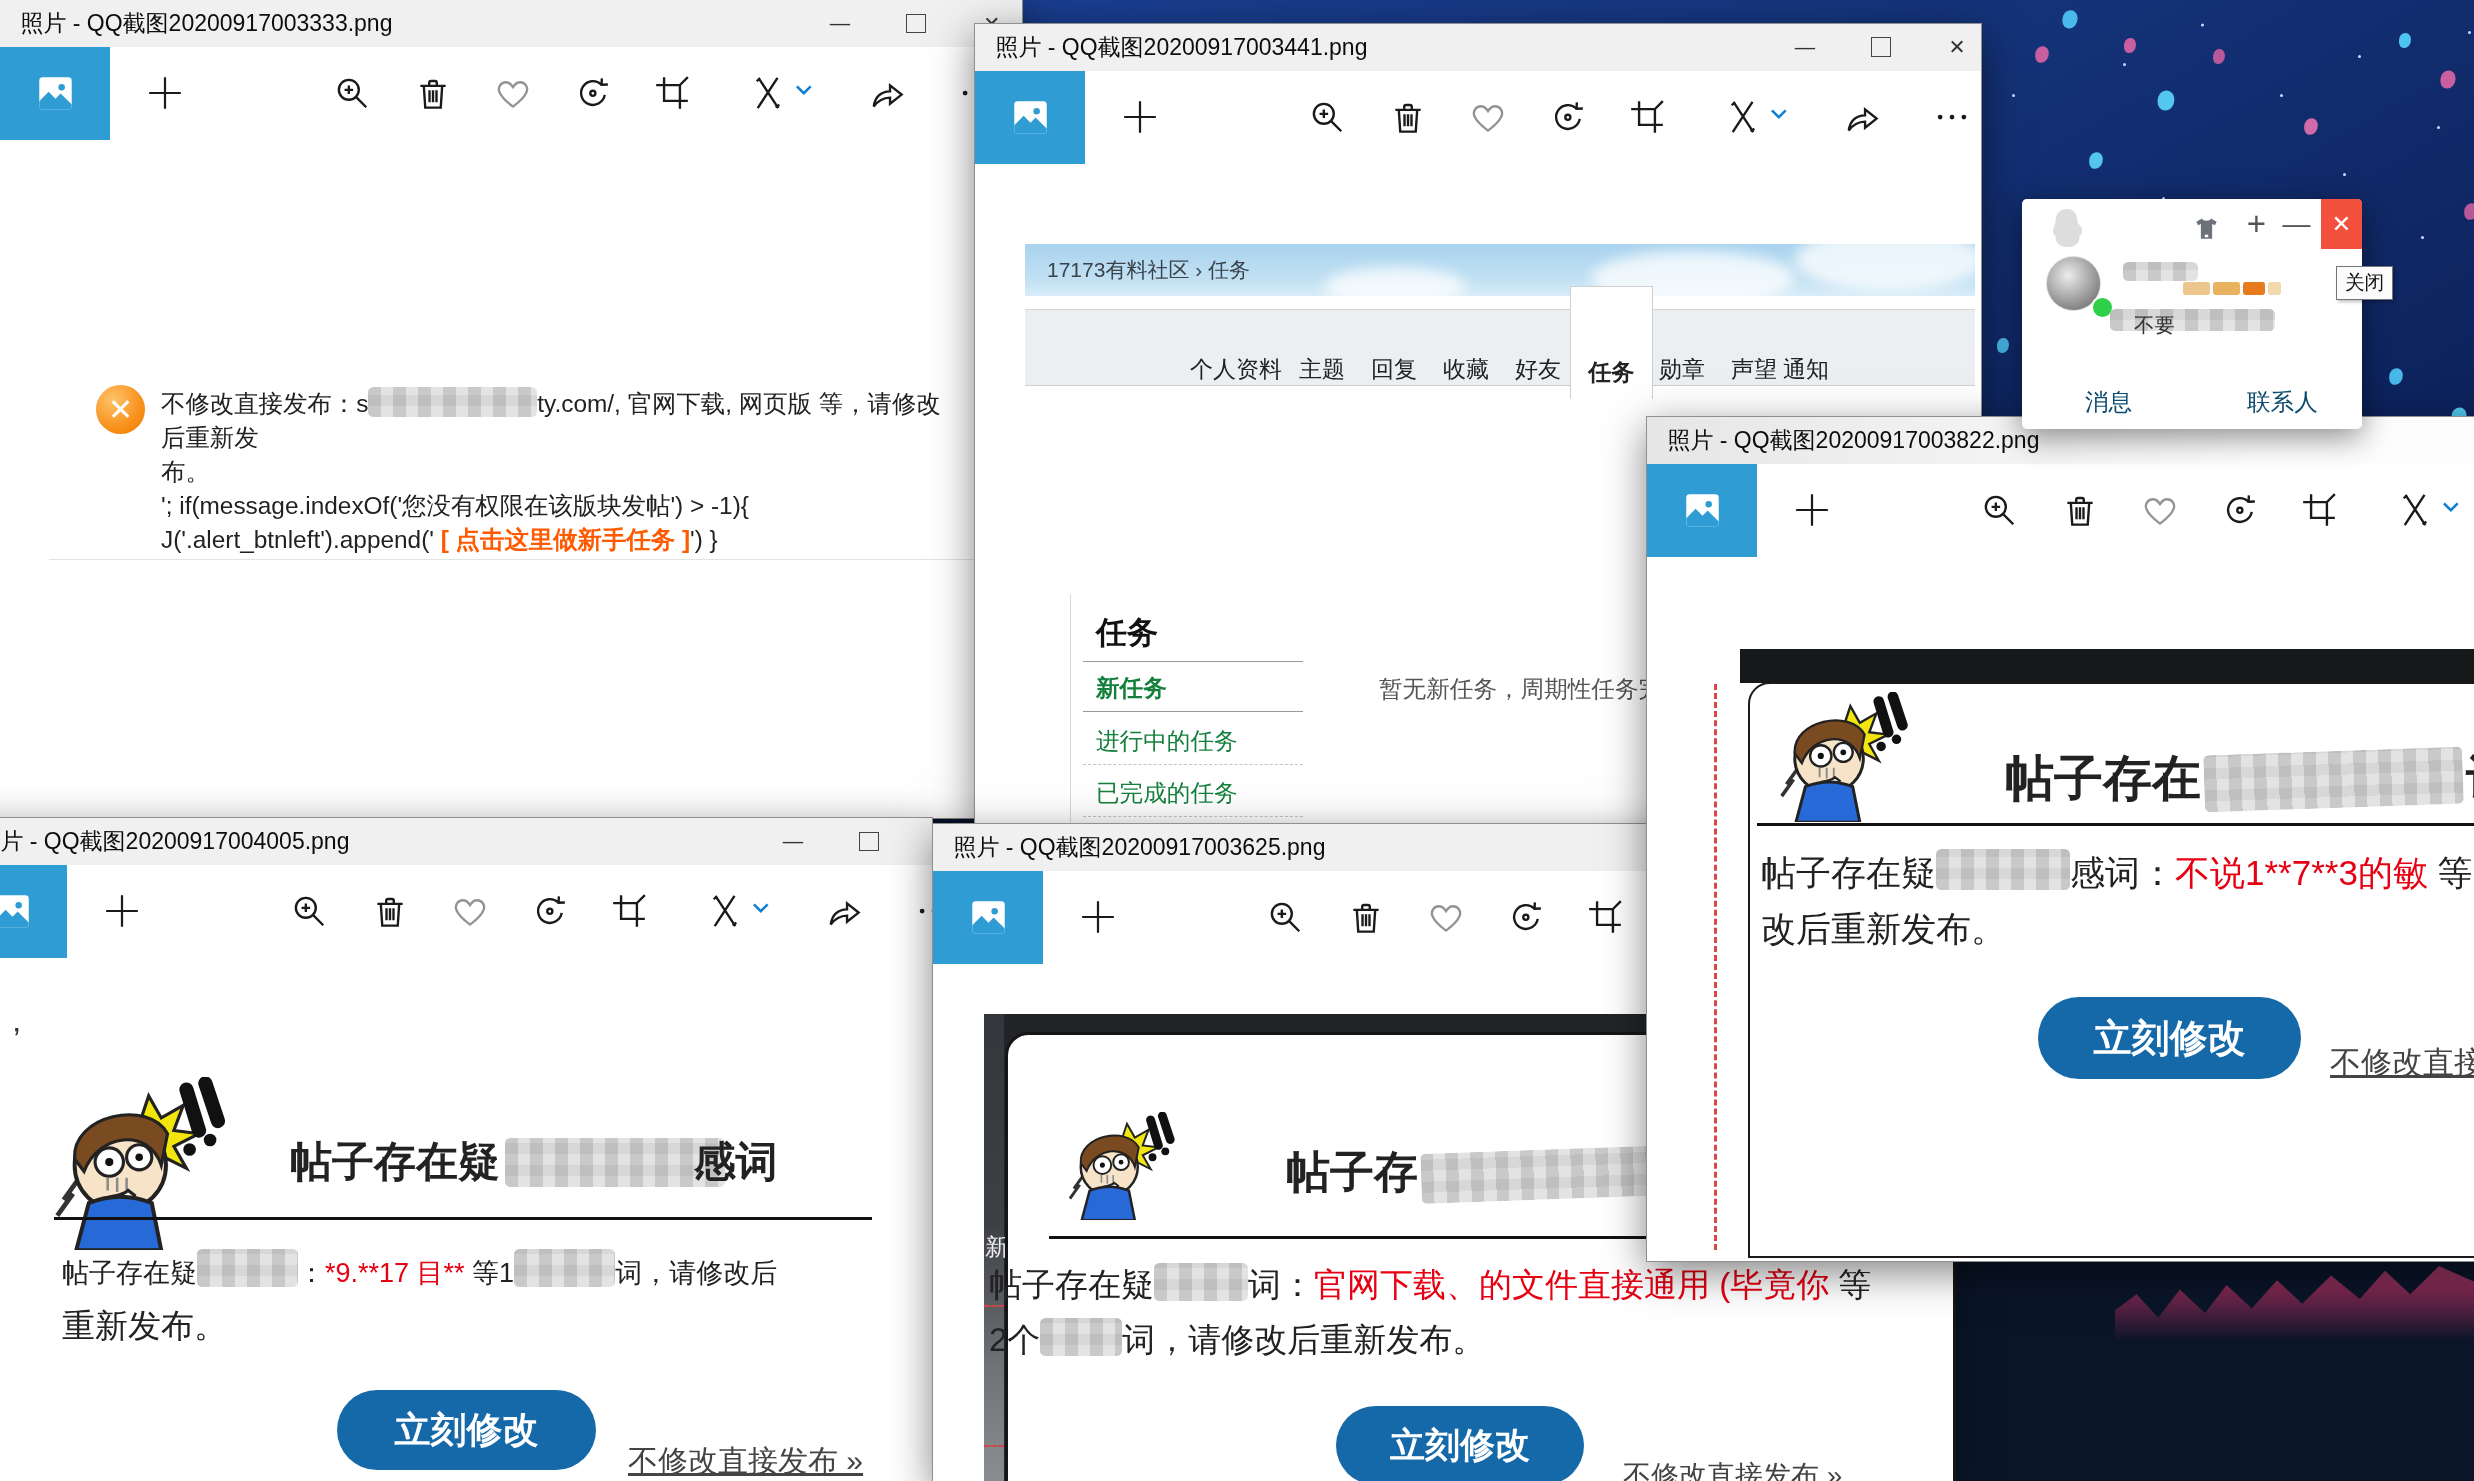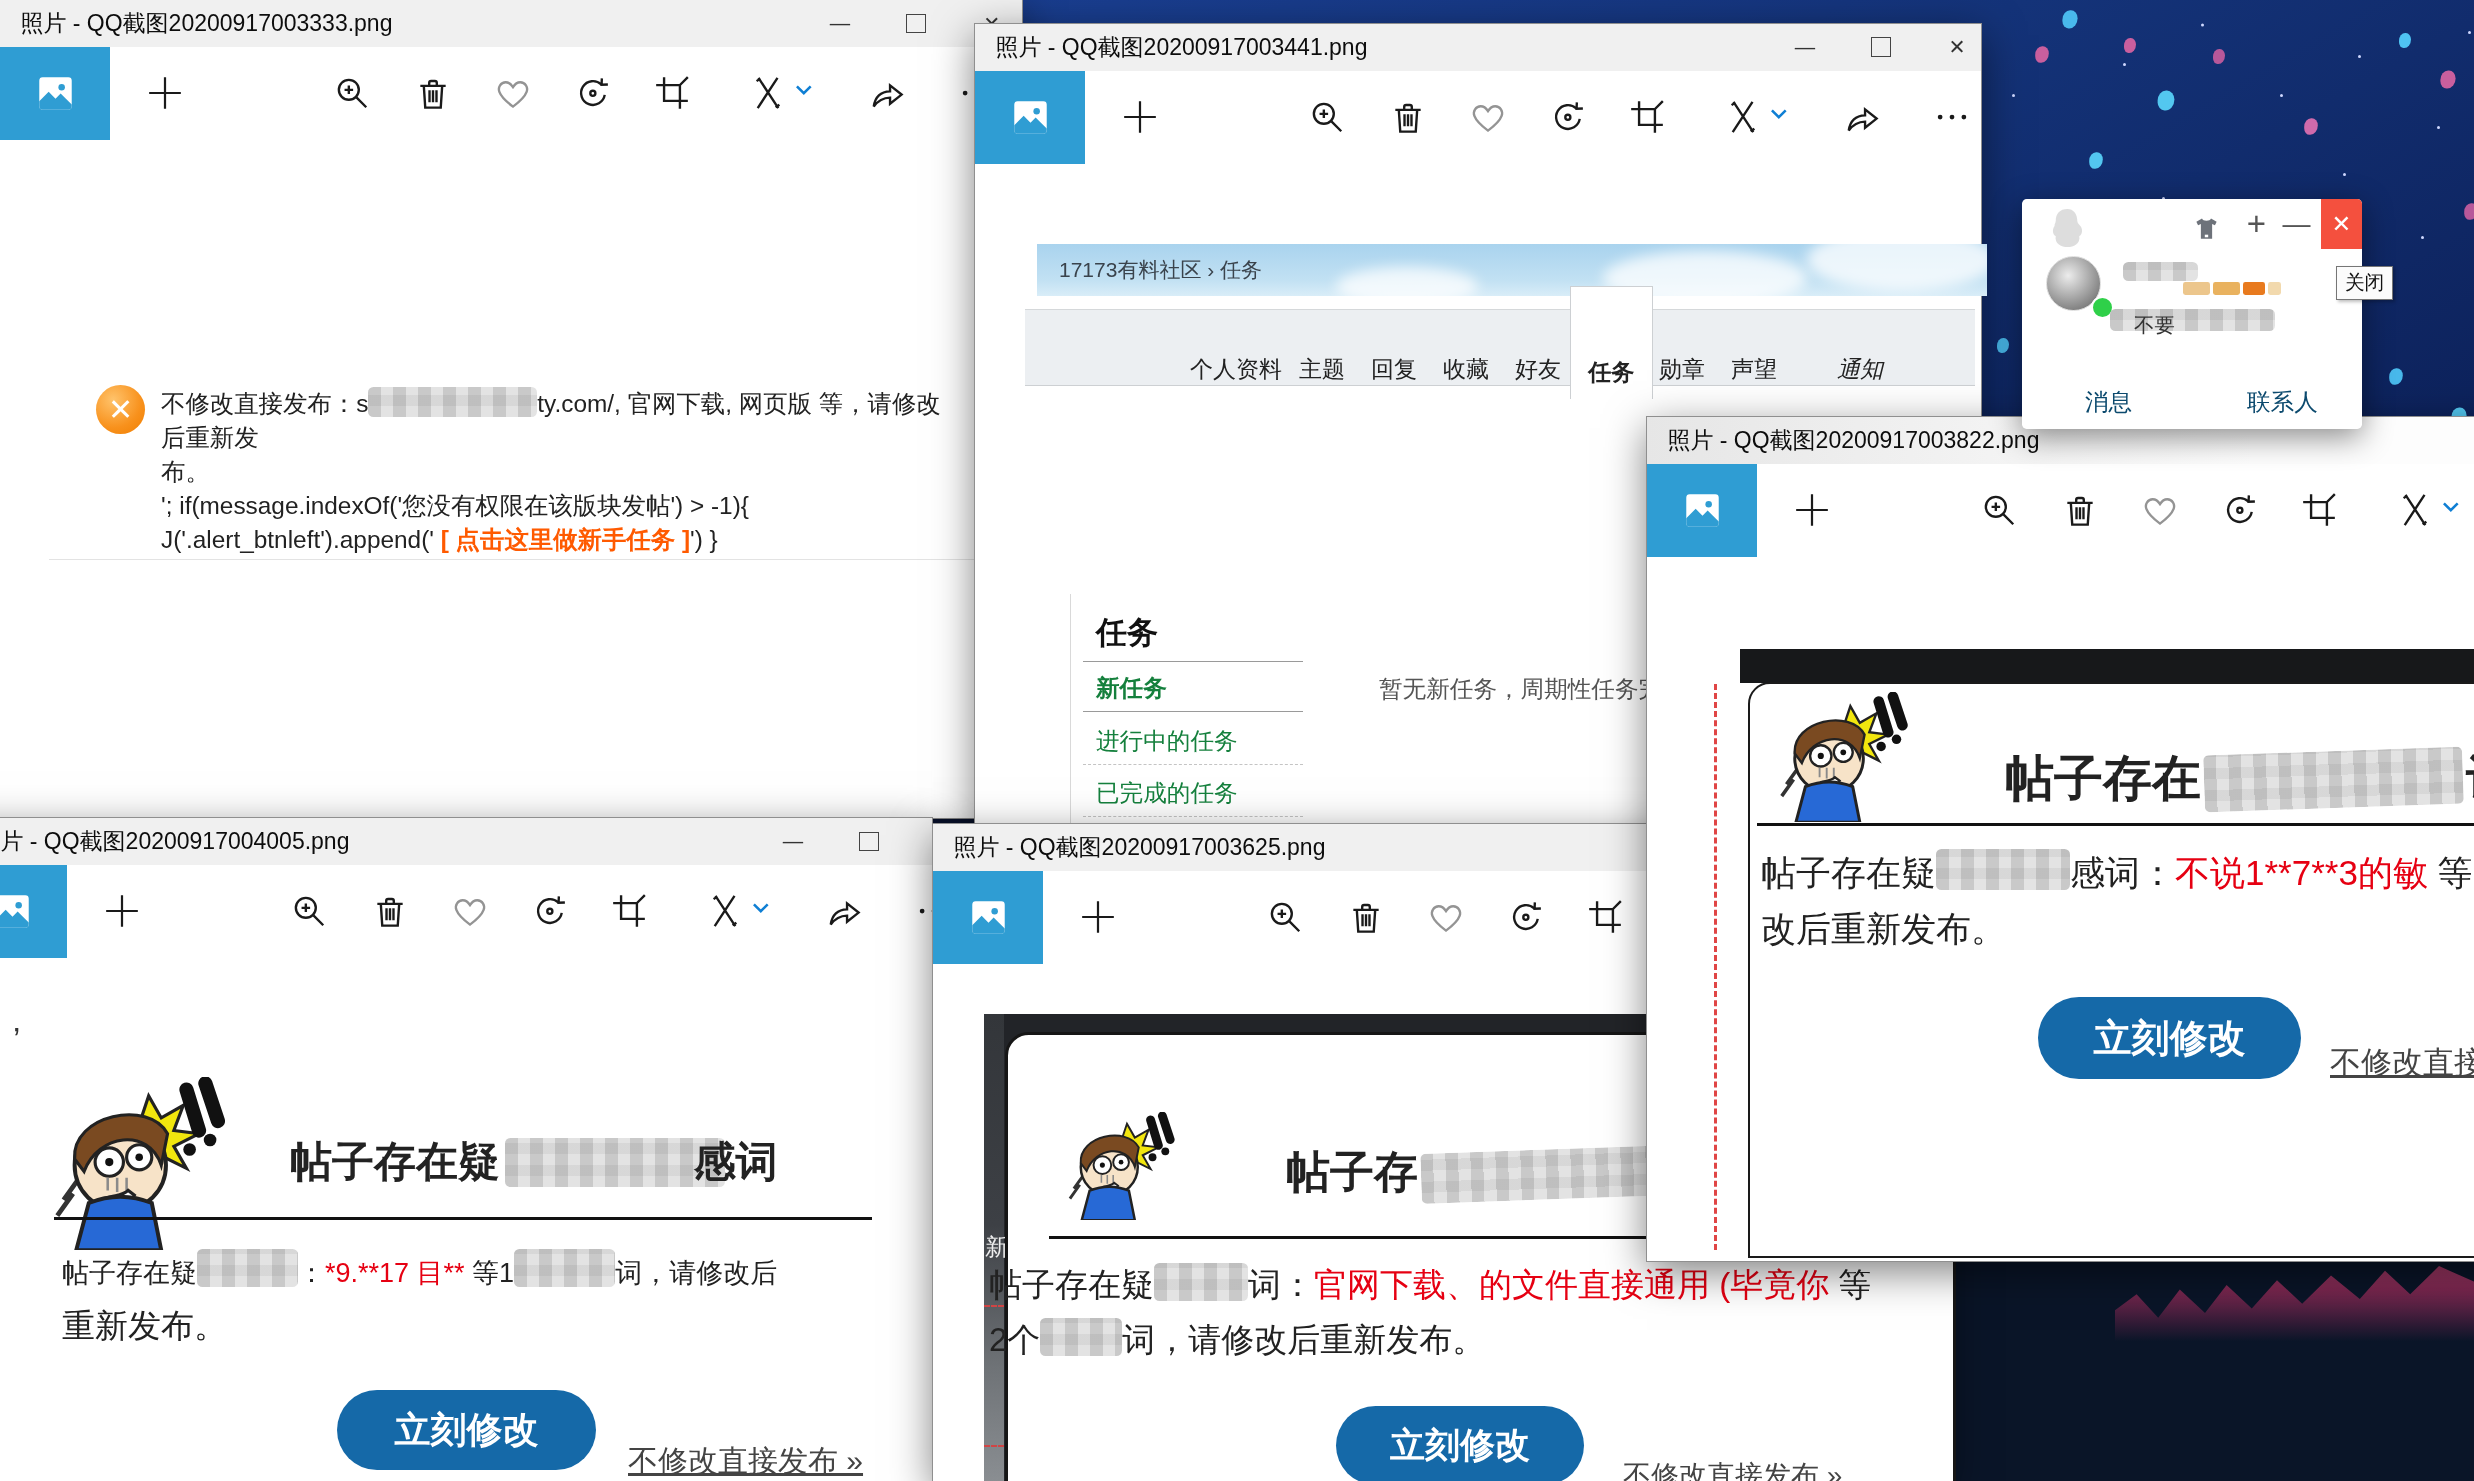--- a/index.html
+++ b/index.html
@@ -64,21 +64,21 @@
   #w3333 .err-icon{position:absolute;left:96px;top:385px;width:49px;height:49px;border-radius:50%;
      background:radial-gradient(circle at 35% 30%,#ffc36b,#f8911c 60%,#ef7d00);
      color:#fff;font-size:30px;font-weight:bold;display:flex;align-items:center;justify-content:center;}
   #w3333 .msg{position:absolute;left:161px;top:387px;width:794px;font-size:24.4px;line-height:34px;color:#222;}
   #w3333 .code-orange{color:#ff5a00;font-weight:bold;}
   #w3333 .divider{position:absolute;left:49px;top:559px;width:926px;height:0;border-top:1.6px solid #e3e3e3;}
 
   
   #w3441{left:975px;top:23.6px;width:1006px;height:811px;z-index:2;}
   #w3441 .photo{position:absolute;left:50px;top:220px;width:950px;height:591px;background:#fff;}
-  #w3441 .sky{position:absolute;left:12px;top:0;width:100%;height:52px;
+  #w3441 .sky{position:absolute;left:0;top:0;width:100%;height:52px;
       background:linear-gradient(180deg,#a9d3ee 0%,#c2e1f3 70%,#d9edf8 100%);overflow:hidden;}
   #w3441 .cloud{position:absolute;background:rgba(255,255,255,.75);border-radius:50%;filter:blur(6.3px);}
   #w3441 .crumbs{position:absolute;left:22px;top:12.6px;font-size:21px;color:#3a434c;}
   #w3441 .tabstrip{position:absolute;left:0;top:52px;width:100%;height:75px;background:#eceff2;
       border-top:0.8px solid #d5d8da;border-bottom:0.8px solid #cdd0d3;margin-top:13px;}
   #w3441 .tab{position:absolute;top:0;height:75px;display:flex;align-items:flex-end;
       padding-bottom:11px;font-size:23px;color:#222;}
   #w3441 .tab.active{background:#fff;font-weight:bold;top:-23.6px;height:101px;
       padding:0 17.3px 11px 17.3px;border:0.8px solid #cdd0d3;border-bottom:none;}
   #w3441 .panel-title{position:absolute;left:71px;top:368px;font-size:31px;font-weight:bold;color:#111;}
@@ -289,21 +289,21 @@
       <div class="tabstrip">
 
       <span class="tab" style="left: 165px;">个人资料</span>
           <span class="tab" style="left: 274px;">主题</span>
           <span class="tab" style="left: 346px;">回复</span>
           <span class="tab" style="left: 418px;">收藏</span>
           <span class="tab" style="left: 490px;">好友</span>
           <span class="tab active" style="left: 545px;">任务</span>
           <span class="tab" style="left: 634px;">勋章</span>
           <span class="tab" style="left: 706px;">声望</span>
-          <span class="tab" style="left: 812px; font-style: italic;">通知</span>
+          <span class="tab" style="left: 758px;">通知</span>
         </div>
       <div class="vline"></div>
       <div class="panel-title">任务</div>
       <div class="side-hr" style="top:417px"></div>
       <div class="side-item" style="top:428px;font-weight:bold">新任务</div>
       <div class="side-hr" style="top:467px"></div>
       <div class="side-item" style="top:481px">进行中的任务</div>
       <div class="side-dot" style="top:520px"></div>
       <div class="side-item" style="top:533px">已完成的任务</div>
       <div class="side-dot" style="top:572px"></div>

